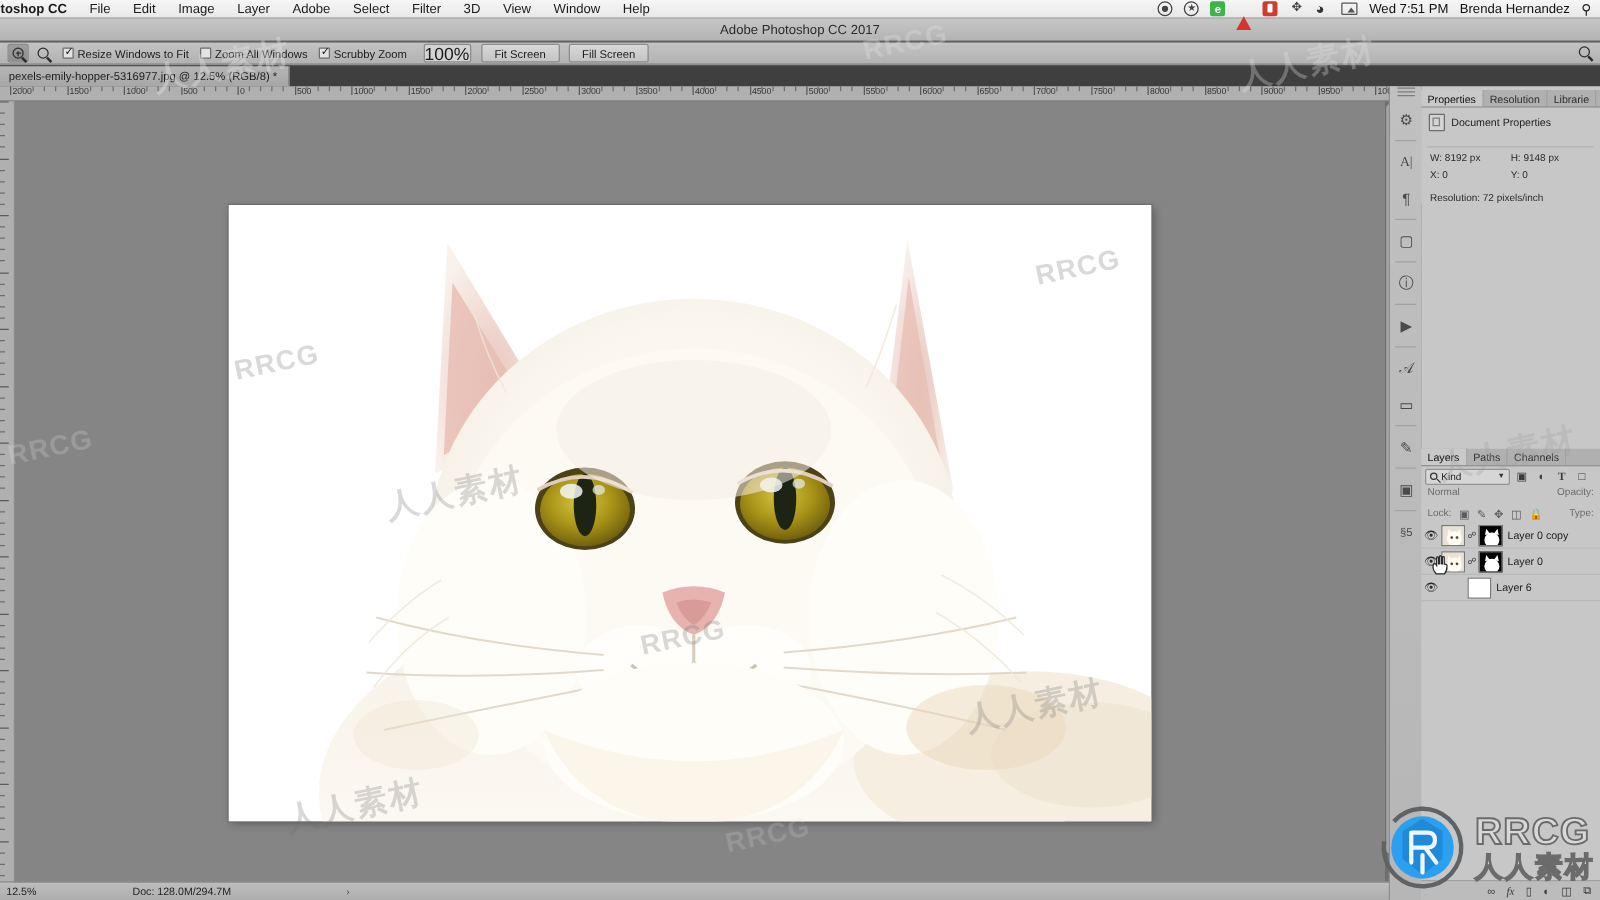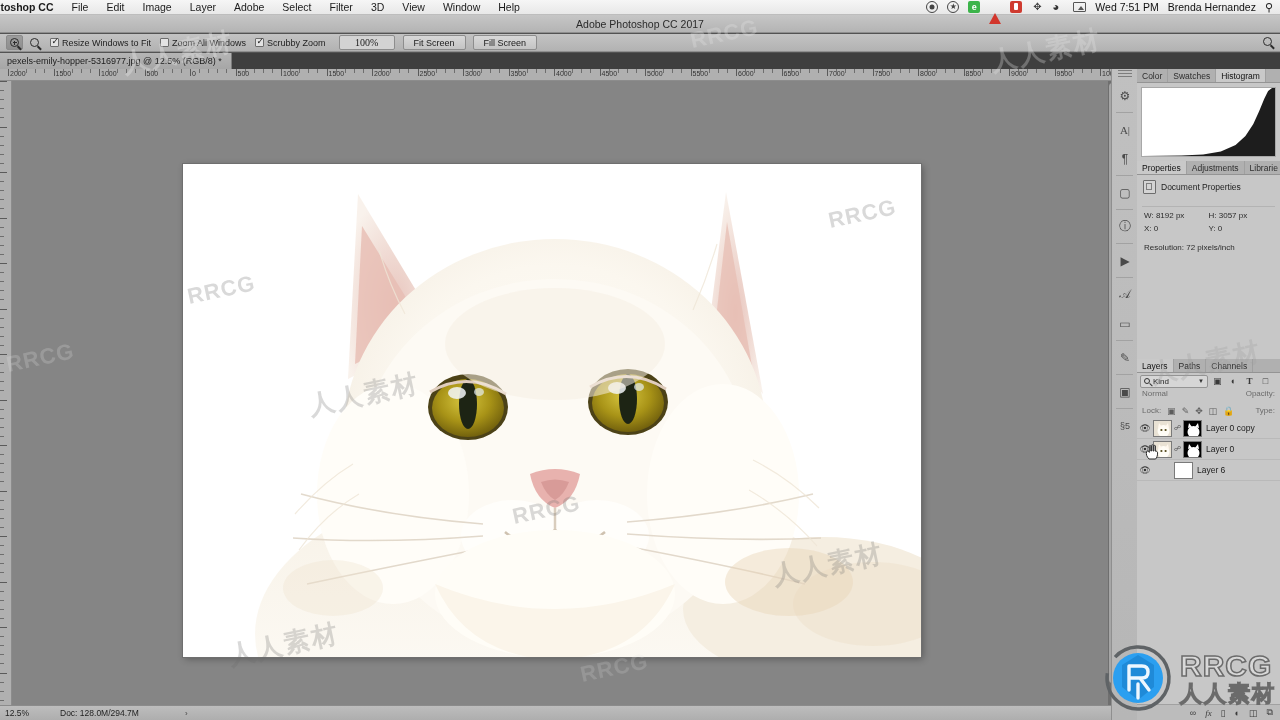--- a/index.html
+++ b/index.html
@@ -68,22 +68,22 @@
   .mag { width:9px;height:9px;border:1.4px solid #2c2c2c;border-radius:50%; position:relative; display:inline-block;}
   .mag::after{content:"";position:absolute;right:-4px;bottom:-3px;width:5px;height:1.6px;background:#2c2c2c;
     transform:rotate(45deg);}
   .mag.plus::before{content:"";position:absolute;left:1.5px;top:3.2px;width:4px;height:1.3px;background:#2c2c2c;}
   .mag.plus .v{position:absolute;left:3.1px;top:1.6px;width:1.3px;height:4px;background:#2c2c2c;}
   .chk { width:9px;height:9px;border:1px solid #6d6d6d;background:#e3e3e3; display:inline-block;
     margin-right:3px; position:relative; vertical-align:-1px; border-radius:1px;}
   .chk.on::after { content:"✓"; position:absolute; left:0.5px; top:-2.5px; font-size:9px; color:#1a1a1a; }
   .opt-lbl { margin-right:9px; white-space:nowrap; }
   .zoomfield {
-    width:56px; height:15px; background:#d3d3d3; border:1px solid #8d8d8d; border-radius:2px;
-    display:flex;align-items:center;justify-content:center; font-size:10px; margin:0 8px 0 4px; color:#1a1a1a;font-family:Liberation Serif, serif;
+    width:38px; height:15px; background:#d3d3d3; border:1px solid #8d8d8d; border-radius:2px;
+    display:flex;align-items:center;justify-content:center; font-size:14px; margin:0 8px 0 4px; color:#1a1a1a;
   }
   .fitbtn {
     height:15px; padding:0 10px; background:linear-gradient(#d8d8d8,#c4c4c4);
     border:1px solid #8d8d8d; border-radius:2px; display:flex;align-items:center;
     font-size:9px; margin-right:7px; color:#1a1a1a;
   }
   .opt-right { margin-left:auto; padding-right:8px; }
 
   
   .tabbar { position:absolute; top:38px; left:0; width:1280px; height:16px; background:#3f3f3f; }
@@ -123,21 +123,21 @@
   
   .cscroll-v { position:absolute; right:0; top:0; width:9px; height:630px; background:#6f6f6f; }
   .cscroll-v .thumb { position:absolute; left:1px; top:2px; width:7px; height:600px; background:#a6a6a6; border-radius:4px; }
   .cscroll-h { position:absolute; left:0; bottom:0; height:9px; width:1096px; background:#6f6f6f; }
   .cscroll-h .thumb { position:absolute; top:1px; left:2px; width:1060px; height:7px; background:#a6a6a6; border-radius:4px; }
 
   
   .statusbar {
     position:absolute; bottom:0; left:0; width:1117px; height:15px;
     background: linear-gradient(#bdbdbd,#aeaeae); border-top:1px solid #8b8b8b;
-    display:flex; align-items:center; font-size:8.5px; color:#1f1f1f;
+    display:flex; align-items:center; font-size:8.5px; color:#1f1f1f;gap:46px;
   }
   .st-zoom { width:52px; padding-left:5px; }
   .st-doc { padding-left:8px; }
   .st-arrow { padding-left:46px; font-size:8px; color:#444; }
 
   
   .iconstrip {
     position:absolute; top:54px; right:143px; width:26px; height:651px;
     background: linear-gradient(#c0c0c0,#b6b6b6); border-left:1px solid #8f8f8f;
     padding-top:12px;
@@ -643,47 +643,35 @@
       <div class="ic-div"></div>
       <div class="ic-cell">✎</div>
       <div class="ic-div"></div>
       <div class="ic-cell">▣</div>
       <div class="ic-div"></div>
       <div class="ic-cell" style="font-size:9px;">§5</div>
     </div>
 
     <div class="rightpanels">
 
-      <div class="panel-sec">
-        <div class="ptabs">
-          <div class="ptab">Color</div>
-          <div class="ptab">Swatches</div>
-          <div class="ptab active">Histogram</div>
-        </div>
-        <div class="histbox">
-          <svg width="100%" height="100%" viewBox="0 0 135 68" preserveAspectRatio="none">
-            <path d="M0 68 L40 67.4 L62 66.4 L80 63.5 L95 57 L105 48 L113 36 L119 23 L124 11 L128 3 L132 0 L135 0 L135 68 Z" fill="#1d1d1d"></path>
-          </svg>
-        </div>
-      </div>
 
       <div class="panel-sec" style="margin-top:3px;">
         <div class="ptabs">
           <div class="ptab active">Properties</div>
-          <div class="ptab">Adjustments</div>
+          <div class="ptab">Resolution</div>
           <div class="ptab">Librarie</div>
         </div>
         <div class="prop-title">
           <span class="doc-ico"></span>
           <span>Document Properties</span>
         </div>
         <div class="prop-divider"></div>
         <div class="proprow">
           <div><span>W:</span> <span>8192 px</span></div>
-          <div><span>H:</span> <span>3057 px</span></div>
+          <div><span>H:</span> <span>9148 px</span></div>
         </div>
         <div class="proprow">
           <div><span>X:</span> <span>0</span></div>
           <div><span>Y:</span> <span>0</span></div>
         </div>
         <div class="prop-res">Resolution: 72 pixels/inch</div>
       </div>
 
       <div class="panel-sec" style="position:absolute; top:290px; left:0; width:143px; height:361px; background:#c7c7c7;">
         <div class="ptabs">

